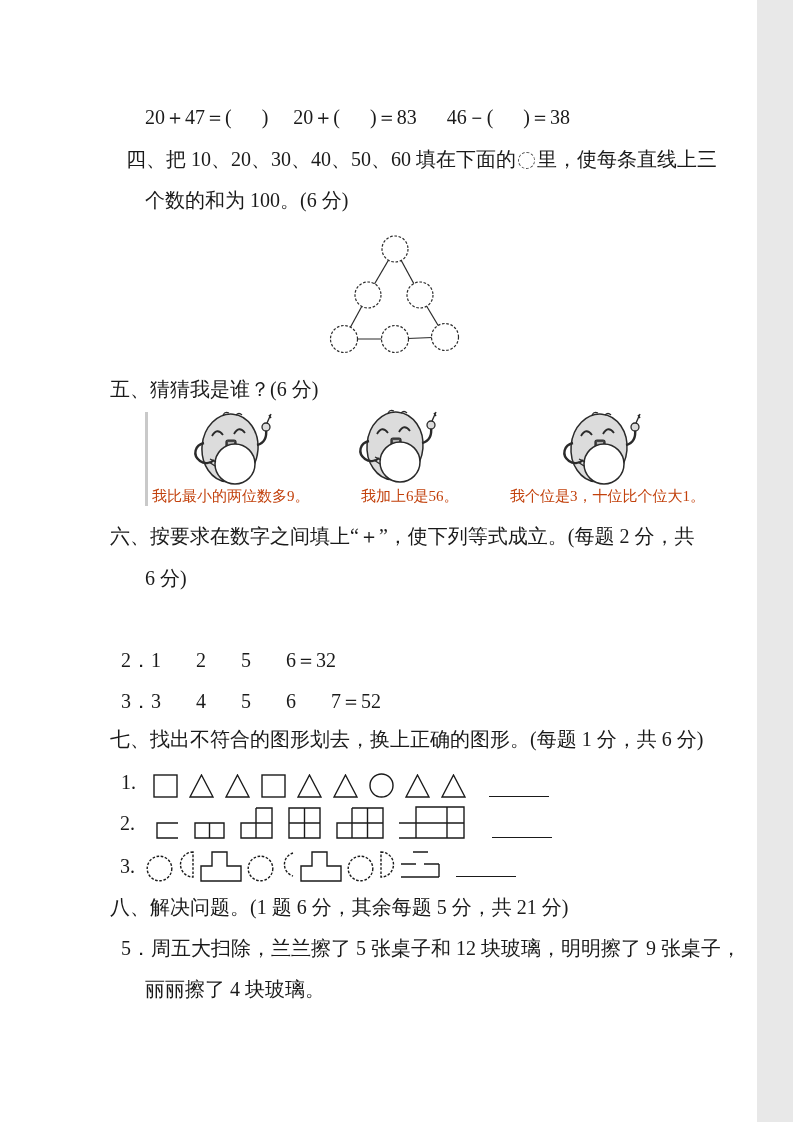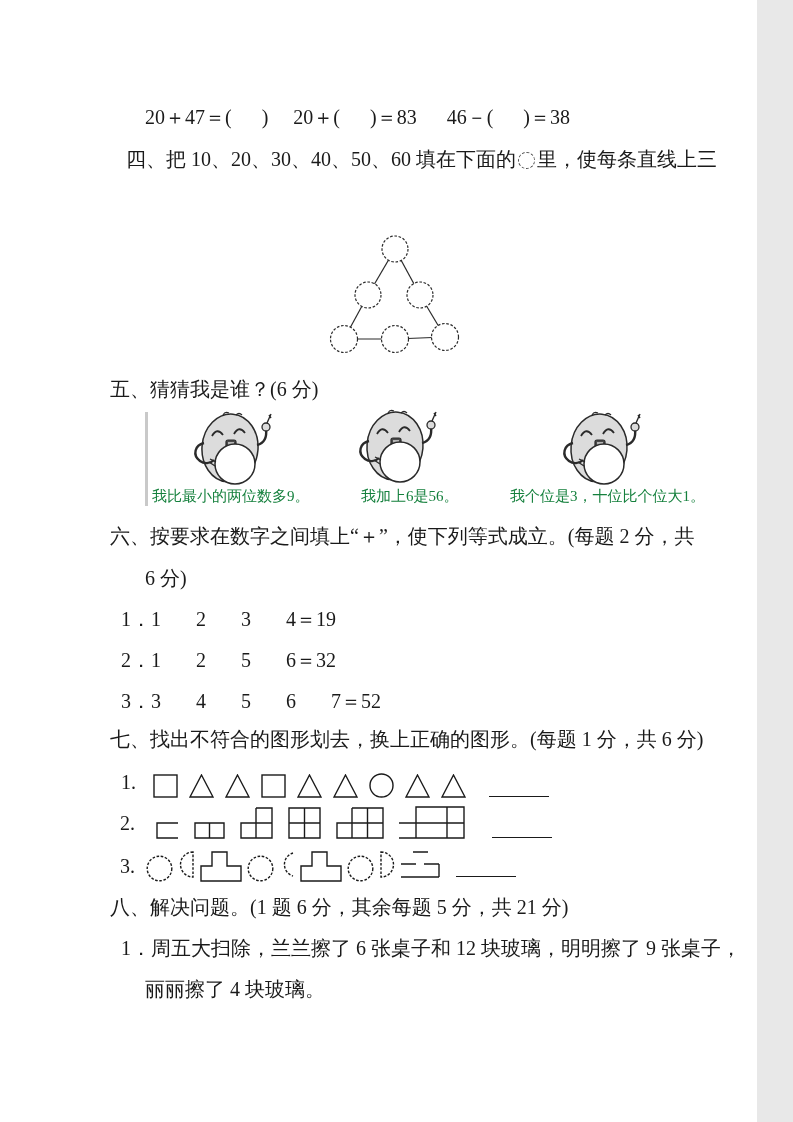--- a/index.html
+++ b/index.html
@@ -1,20 +1,20 @@
 <!DOCTYPE html>
 <html><head>
 <meta charset="utf-8">
 <style>
   html,body{margin:0;padding:0;background:#e8e8e8;}
   #page{position:relative;width:757px;height:1122px;background:#ffffff;overflow:hidden;
         font-family:"Liberation Serif","DejaVu Serif",serif;color:#1a1a1a;}
   .abs{position:absolute;}
   .txt{font-size:20px;line-height:1.25;white-space:pre;color:#1a1a1a;}
-  .cap{font-size:15px;line-height:1.2;white-space:pre;color:#15803d;}
+  .cap{font-size:15px;line-height:1.2;white-space:pre;color:#c2410c;}
   .inline-circle{display:inline-block;width:15px;height:15px;border:1.4px dashed #4a4a4a;
         border-radius:50%;vertical-align:-3px;margin:0 2px;background:#fff;}
   .shape-row{display:flex;align-items:flex-end;}
   .row-label{font-size:20px;line-height:1;margin-bottom:6px;margin-right:6px;white-space:pre;}
   #q7-row1{gap:11px;height:26px;}
   #q7-row2{gap:15px;height:33px;}
   #q7-row3{gap:5px;height:31px;}
   .shape{display:inline-block;line-height:0;}
   .shape svg{display:block;}
   .shape-half-left,.shape-half-right,.shape-crescent,.shape-broken{margin-bottom:4px;}
@@ -24,20 +24,21 @@
   .blob{line-height:0;}
 </style>
 </head>
 <body>
 
 <div id="page">
 
   <div class="abs txt" style="left:145px;top:105px;">20＋47＝(      )     20＋(      )＝83      46－(      )＝38</div>
 
   <div class="abs txt" style="left:110px;top:147px;margin-left:16px;"><span>四、把 10、20、30、40、50、60 填在下面的</span><span class="inline-circle"></span><span>里，使每条直线上三</span></div>
+  <div class="abs txt" style="left:145px;top:188px;">个数的和为 100。(6 分)</div>
 
   <svg class="abs" style="left:328px;top:233px;" width="133" height="122" viewBox="0 0 133 122">
     <g stroke="#2a2a2a" stroke-width="1.2" fill="none">
       <line x1="67" y1="16" x2="40" y2="62"></line>
       <line x1="67" y1="16" x2="92" y2="62"></line>
       <line x1="40" y1="62" x2="16" y2="106"></line>
       <line x1="92" y1="62" x2="117" y2="104"></line>
       <line x1="16" y1="106" x2="67" y2="106"></line>
       <line x1="67" y1="106" x2="117" y2="104"></line>
       <g fill="#ffffff" stroke-dasharray="2.6,1.7">
@@ -106,21 +107,20 @@
       </g>
     </svg>
   </div>
 
   <div class="abs cap" style="left:152px;top:487px;">我比最小的两位数多9。</div>
   <div class="abs cap" style="left:361px;top:487px;">我加上6是56。</div>
   <div class="abs cap" style="left:510px;top:487px;">我个位是3，十位比个位大1。</div>
 
   <div class="abs txt" style="left:110px;top:524px;">六、按要求在数字之间填上“＋”，使下列等式成立。(每题 2 分，共</div>
   <div class="abs txt" style="left:145px;top:566px;">6 分)</div>
-  <div class="abs txt" style="left:121px;top:607px;">1．1　   2　   3　   4＝19</div>
   <div class="abs txt" style="left:121px;top:648px;">2．1　   2　   5　   6＝32</div>
   <div class="abs txt" style="left:121px;top:689px;">3．3　   4　   5　   6　   7＝52</div>
 
   <div class="abs txt" style="left:110px;top:727px;">七、找出不符合的图形划去，换上正确的图形。(每题 1 分，共 6 分)</div>
 
   <div id="q7-row1" class="abs shape-row" style="left:121px;top:772px;">
     <span class="row-label">1.</span>
     <span class="shapes-host" style="display:contents"></span>
   <span class="shape shape-square">
         <svg width="25" height="24" viewBox="0 0 25 24">
@@ -249,16 +249,16 @@
       </span>
       <span class="shape shape-broken">
         <svg width="40" height="27" viewBox="0 0 40 27">
           <path d="M12,1 H27 M0,13 H15 M23,13 H38 M38,13 V26 M0,26 H38" stroke="#1a1a1a" fill="none" stroke-width="1.4"></path>
         </svg>
       </span>
       <span class="shape shape-blank"></span>
     </div>
 
   <div class="abs txt" style="left:110px;top:895px;">八、解决问题。(1 题 6 分，其余每题 5 分，共 21 分)</div>
-  <div class="abs txt" style="left:121px;top:936px;">1．周五大扫除，兰兰擦了 6 张桌子和 12 块玻璃，明明擦了 9 张桌子，</div>
+  <div class="abs txt" style="left:121px;top:936px;">5．周五大扫除，兰兰擦了 5 张桌子和 12 块玻璃，明明擦了 9 张桌子，</div>
   <div class="abs txt" style="left:145px;top:977px;">丽丽擦了 4 块玻璃。</div>
 
 </div>
 
 </body></html>

